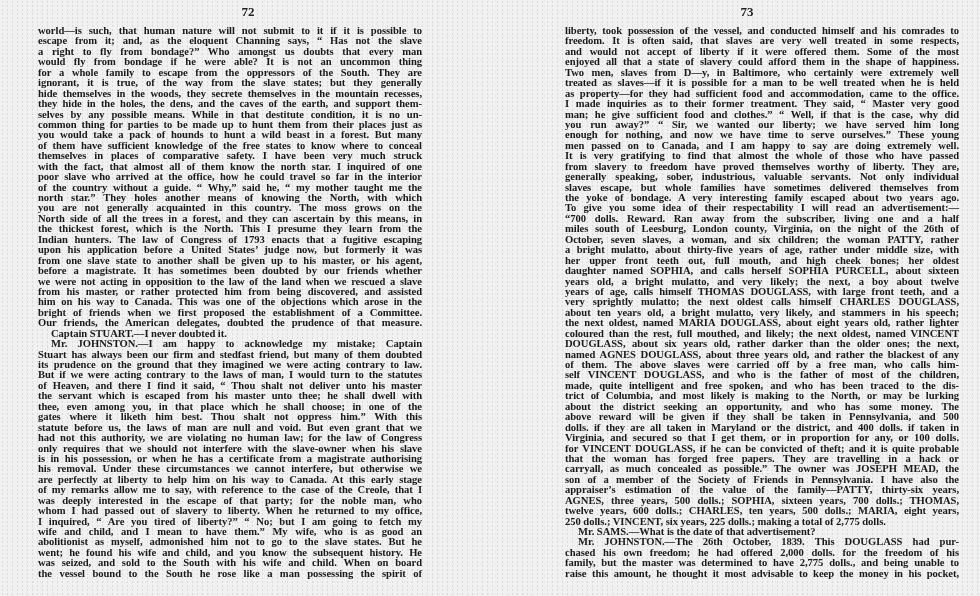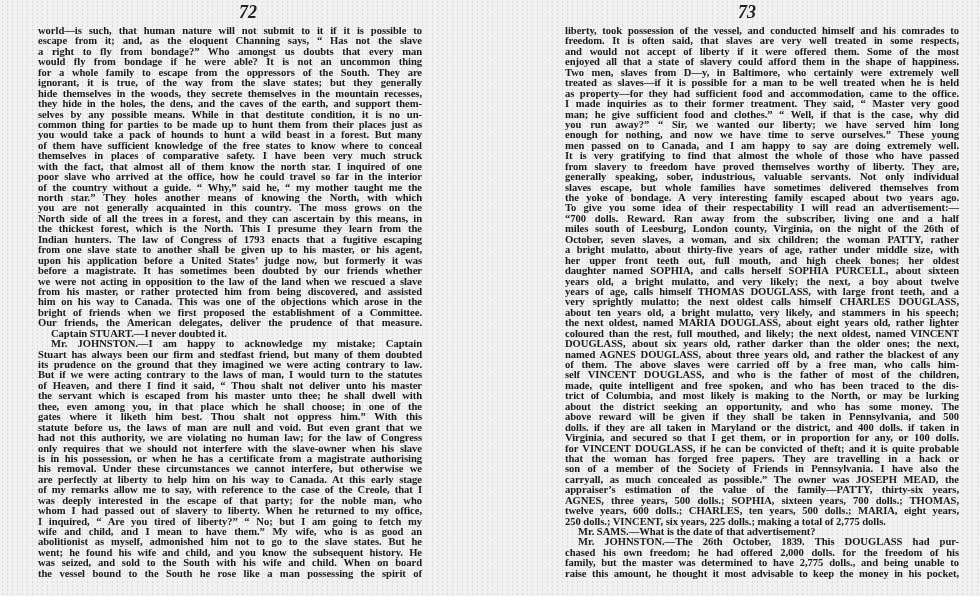--- a/index.html
+++ b/index.html
@@ -12,24 +12,23 @@
     background-size: 5px 4px, 7px 6px;
     background-position: 0 0, 2px 3px;
     font-family: "Liberation Serif", "DejaVu Serif", serif;
     color:#1a1a1a;
     position:relative;
   }
   .page { position:absolute; top:0; }
   .page-left { left:38px; width:384px; }
   .page-right { left:565px; width:394px; }
   .page-number {
-    text-align:center; font-size:18px; font-weight:bold;
+    text-align:center; font-size:13px; font-weight:bold;
     height:14px; line-height:14px; margin-top:5px; margin-bottom:7px;
     color:#222;
-    font-style:italic;
   }
   .page-left .page-number { padding-left:36px; }
   .page-right .page-number { padding-right:30px; }
   .line {
     font-size:10.6px; line-height:10.45px; height:10.45px;
     font-weight:bold; white-space:nowrap;
     text-align:justify; text-align-last:justify;
     letter-spacing:-0.05px;
   }
   .line.last { text-align-last:left; }
@@ -55,28 +54,28 @@
       <div class="line">of them have sufficient knowledge of the free states to know where to conceal</div>
       <div class="line">themselves in places of comparative safety. I have been very much struck</div>
       <div class="line">with the fact, that almost all of them know the north star. I inquired of one</div>
       <div class="line">poor slave who arrived at the office, how he could travel so far in the interior</div>
       <div class="line">of the country without a guide. “ Why,” said he, “ my mother taught me the</div>
       <div class="line">north star.” They holes another means of knowing the North, with which</div>
       <div class="line">you are not generally acquainted in this country. The moss grows on the</div>
       <div class="line">North side of all the trees in a forest, and they can ascertain by this means, in</div>
       <div class="line">the thickest forest, which is the North. This I presume they learn from the</div>
       <div class="line">Indian hunters. The law of Congress of 1793 enacts that a fugitive escaping</div>
+      <div class="line">upon his application before a United States’ judge now, but formerly it was</div>
       <div class="line">from one slave state to another shall be given up to his master, or his agent,</div>
-      <div class="line">upon his application before a United States’ judge now, but formerly it was</div>
       <div class="line">before a magistrate. It has sometimes been doubted by our friends whether</div>
       <div class="line">we were not acting in opposition to the law of the land when we rescued a slave</div>
       <div class="line">from his master, or rather protected him from being discovered, and assisted</div>
       <div class="line">him on his way to Canada. This was one of the objections which arose in the</div>
       <div class="line">bright of friends when we first proposed the establishment of a Committee.</div>
-      <div class="line">Our friends, the American delegates, deliver the prudence of that measure.</div>
+      <div class="line">Our friends, the American delegates, doubted the prudence of that measure.</div>
       <div class="line indent last">Captain STUART.—I never doubted it.</div>
       <div class="line indent">Mr. JOHNSTON.—I am happy to acknowledge my mistake; Captain</div>
       <div class="line">Stuart has always been our firm and stedfast friend, but many of them doubted</div>
       <div class="line">its prudence on the ground that they imagined we were acting contrary to law.</div>
       <div class="line">But if we were acting contrary to the laws of man, I would turn to the statutes</div>
       <div class="line">of Heaven, and there I find it said, “ Thou shalt not deliver unto his master</div>
       <div class="line">the servant which is escaped from his master unto thee; he shall dwell with</div>
       <div class="line">thee, even among you, in that place which he shall choose; in one of the</div>
       <div class="line">gates where it liketh him best. Thou shalt not oppress him.” With this</div>
       <div class="line">statute before us, the laws of man are null and void. But even grant that we</div>
@@ -135,22 +134,22 @@
       <div class="line">of them. The above slaves were carried off by a free man, who calls him-</div>
       <div class="line">self VINCENT DOUGLASS, and who is the father of most of the children,</div>
       <div class="line">made, quite intelligent and free spoken, and who has been traced to the dis-</div>
       <div class="line">trict of Columbia, and most likely is making to the North, or may be lurking</div>
       <div class="line">about the district seeking an opportunity, and who has some money. The</div>
       <div class="line">above reward will be given if they shall be taken in Pennsylvania, and 500</div>
       <div class="line">dolls. if they are all taken in Maryland or the district, and 400 dolls. if taken in</div>
       <div class="line">Virginia, and secured so that I get them, or in proportion for any, or 100 dolls.</div>
       <div class="line">for VINCENT DOUGLASS, if he can be convicted of theft; and it is quite probable</div>
       <div class="line">that the woman has forged free papers. They are travelling in a hack or</div>
+      <div class="line">carryall, as much concealed as possible.” The owner was JOSEPH MEAD, the</div>
       <div class="line">son of a member of the Society of Friends in Pennsylvania. I have also the</div>
-      <div class="line">carryall, as much concealed as possible.” The owner was JOSEPH MEAD, the</div>
       <div class="line">appraiser’s estimation of the value of the family—PATTY, thirty-six years,</div>
       <div class="line">AGNES, three years, 500 dolls.; SOPHIA, sixteen years, 700 dolls.; THOMAS,</div>
       <div class="line">twelve years, 600 dolls.; CHARLES, ten years, 500 dolls.; MARIA, eight years,</div>
       <div class="line last">250 dolls.; VINCENT, six years, 225 dolls.; making a total of 2,775 dolls.</div>
       <div class="line indent last">Mr. SAMS.—What is the date of that advertisement?</div>
       <div class="line indent">Mr. JOHNSTON.—The 26th October, 1839. This DOUGLASS had pur-</div>
       <div class="line">chased his own freedom; he had offered 2,000 dolls. for the freedom of his</div>
       <div class="line">family, but the master was determined to have 2,775 dolls., and being unable to</div>
       <div class="line">raise this amount, he thought it most advisable to keep the money in his pocket,</div>
     </div>

